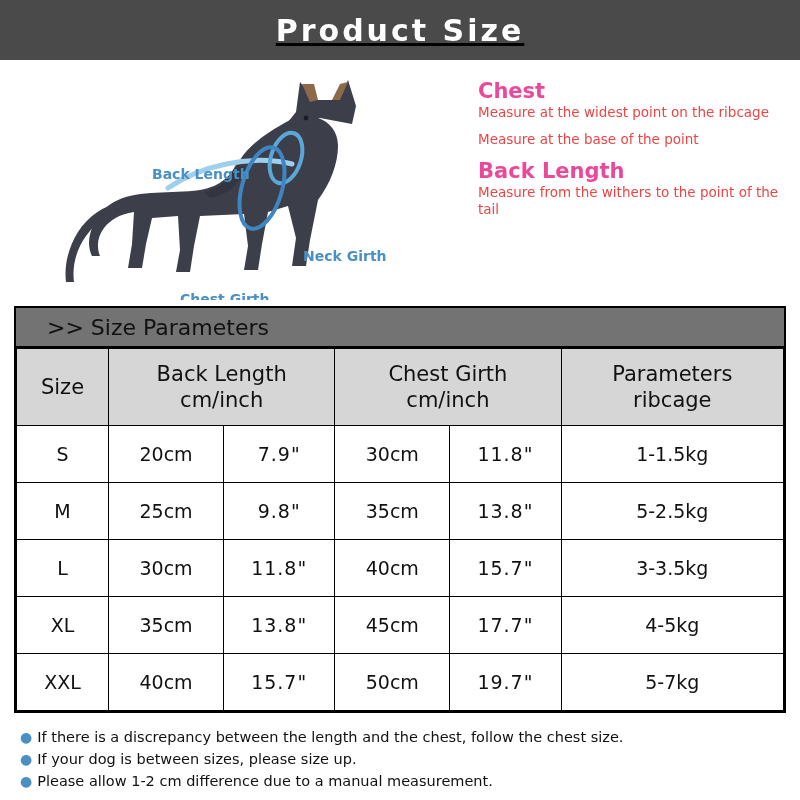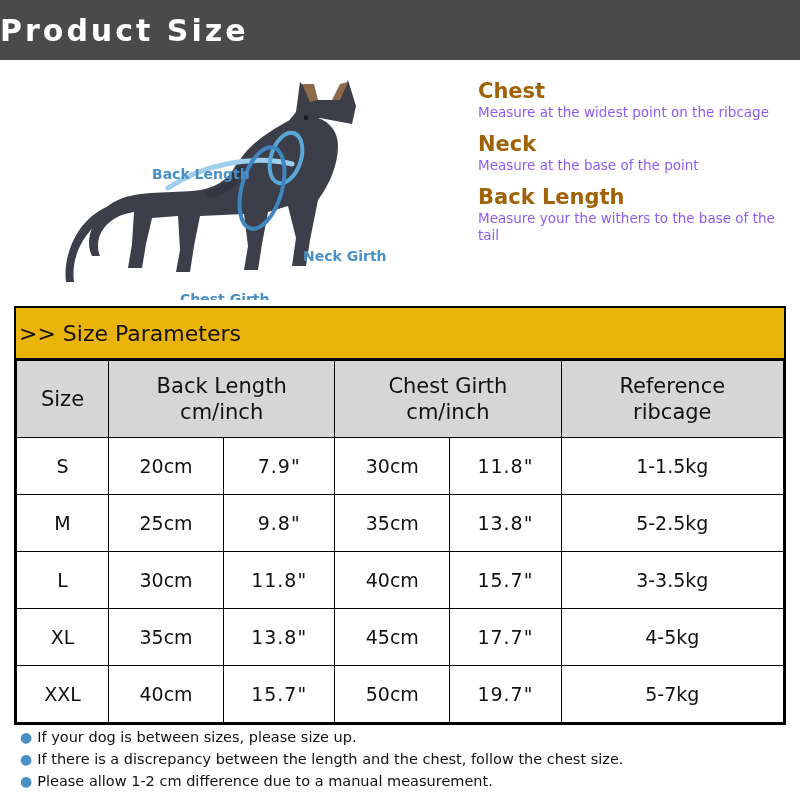--- a/index.html
+++ b/index.html
@@ -19,21 +19,22 @@
     height: 800px;
     background: #ffffff;
   }
 
   
   .header {
     height: 60px;
     background: #4a4a4a;
     display: flex;
     align-items: center;
-    justify-content: flex-start;
+    justify-content: center;
+    text-decoration: underline;
   }
   .header-title {
     color: #ffffff;
     font-size: 30px;
     font-weight: bold;
     letter-spacing: 3px;
     font-family: "DejaVu Sans", sans-serif;
   }
 
   
@@ -53,28 +54,28 @@
   .labels-col {
     position: absolute;
     left: 478px;
     top: 18px;
     width: 316px;
   }
   .label-group {
     margin-bottom: 10px;
   }
   .label-title {
-    color: #a16207;
+    color: #ec4899;
     font-size: 21px;
     font-weight: bold;
     line-height: 26px;
     font-family: "DejaVu Sans", sans-serif;
   }
   .label-desc {
-    color: #8b5cf6;
+    color: #ef4444;
     font-size: 13.5px;
     line-height: 17px;
     font-family: "DejaVu Sans", sans-serif;
   }
 
   .anno {
     position: absolute;
     color: #4a90c4;
     font-size: 14px;
     font-weight: bold;
@@ -88,25 +89,25 @@
   
   .table-block {
     position: absolute;
     left: 14px;
     top: 306px;
     width: 772px;
     border: 2px solid #000000;
     box-sizing: border-box;
   }
   .table-header {
-    background: #eab308;
-    height: 52px;
+    background: #737373;
+    height: 40px;
     display: flex;
     align-items: center;
-    padding-left: 3px;
+    padding-left: 31px;
     border-bottom: 2px solid #000000;
     box-sizing: border-box;
   }
   .table-header-text {
     font-size: 22px;
     color: #111111;
     font-family: "DejaVu Sans", sans-serif;
   }
   table.size-table {
     border-collapse: collapse;
@@ -217,26 +218,25 @@
     <div class="anno anno-back">Back Length</div>
     <div class="anno anno-neck">Neck Girth</div>
     <div class="anno anno-chest">Chest Girth</div>
 
     <div class="labels-col">
       <div class="label-group">
         <div class="label-title">Chest</div>
         <div class="label-desc">Measure at the widest point on the ribcage</div>
       </div>
       <div class="label-group">
-        <div class="label-title">Neck</div>
         <div class="label-desc">Measure at the base of the point</div>
       </div>
       <div class="label-group">
         <div class="label-title">Back Length</div>
-        <div class="label-desc">Measure your the withers to the base of the tail</div>
+        <div class="label-desc">Measure from the withers to the point of the tail</div>
       </div>
     </div>
   </div>
 
   <div class="table-block">
     <div class="table-header">
       <span class="table-header-text">&gt;&gt; Size Parameters</span>
     </div>
 
     <table class="size-table">
@@ -253,21 +253,21 @@
           <th>Size</th>
           <th colspan="2">
             <div>Back Length</div>
             <div>cm/inch</div>
           </th>
           <th colspan="2">
             <div>Chest Girth</div>
             <div>cm/inch</div>
           </th>
           <th>
-            <div>Reference</div>
+            <div>Parameters</div>
             <div>ribcage</div>
           </th>
         </tr>
       </thead>
       <tbody>
         <tr>
           <td class="size-cell">S</td>
           <td>20cm</td>
           <td class="inch">7.9"</td>
           <td>30cm</td>
@@ -305,23 +305,23 @@
           <td>50cm</td>
           <td class="inch">19.7"</td>
           <td>5-7kg</td>
         </tr>
       </tbody>
     </table>
   </div>
 
   <div class="notes">
     <div class="note-line">
+      <span class="bullet">●</span><span>If there is a discrepancy between the length and the chest, follow the chest size.</span>
+    </div>
+    <div class="note-line">
       <span class="bullet">●</span><span>If your dog is between sizes, please size up.</span>
-    </div>
-    <div class="note-line">
-      <span class="bullet">●</span><span>If there is a discrepancy between the length and the chest, follow the chest size.</span>
     </div>
     <div class="note-line">
       <span class="bullet">●</span><span>Please allow 1-2 cm difference due to a manual measurement.</span>
     </div>
   </div>
 
 </div>
 
 </body></html>

